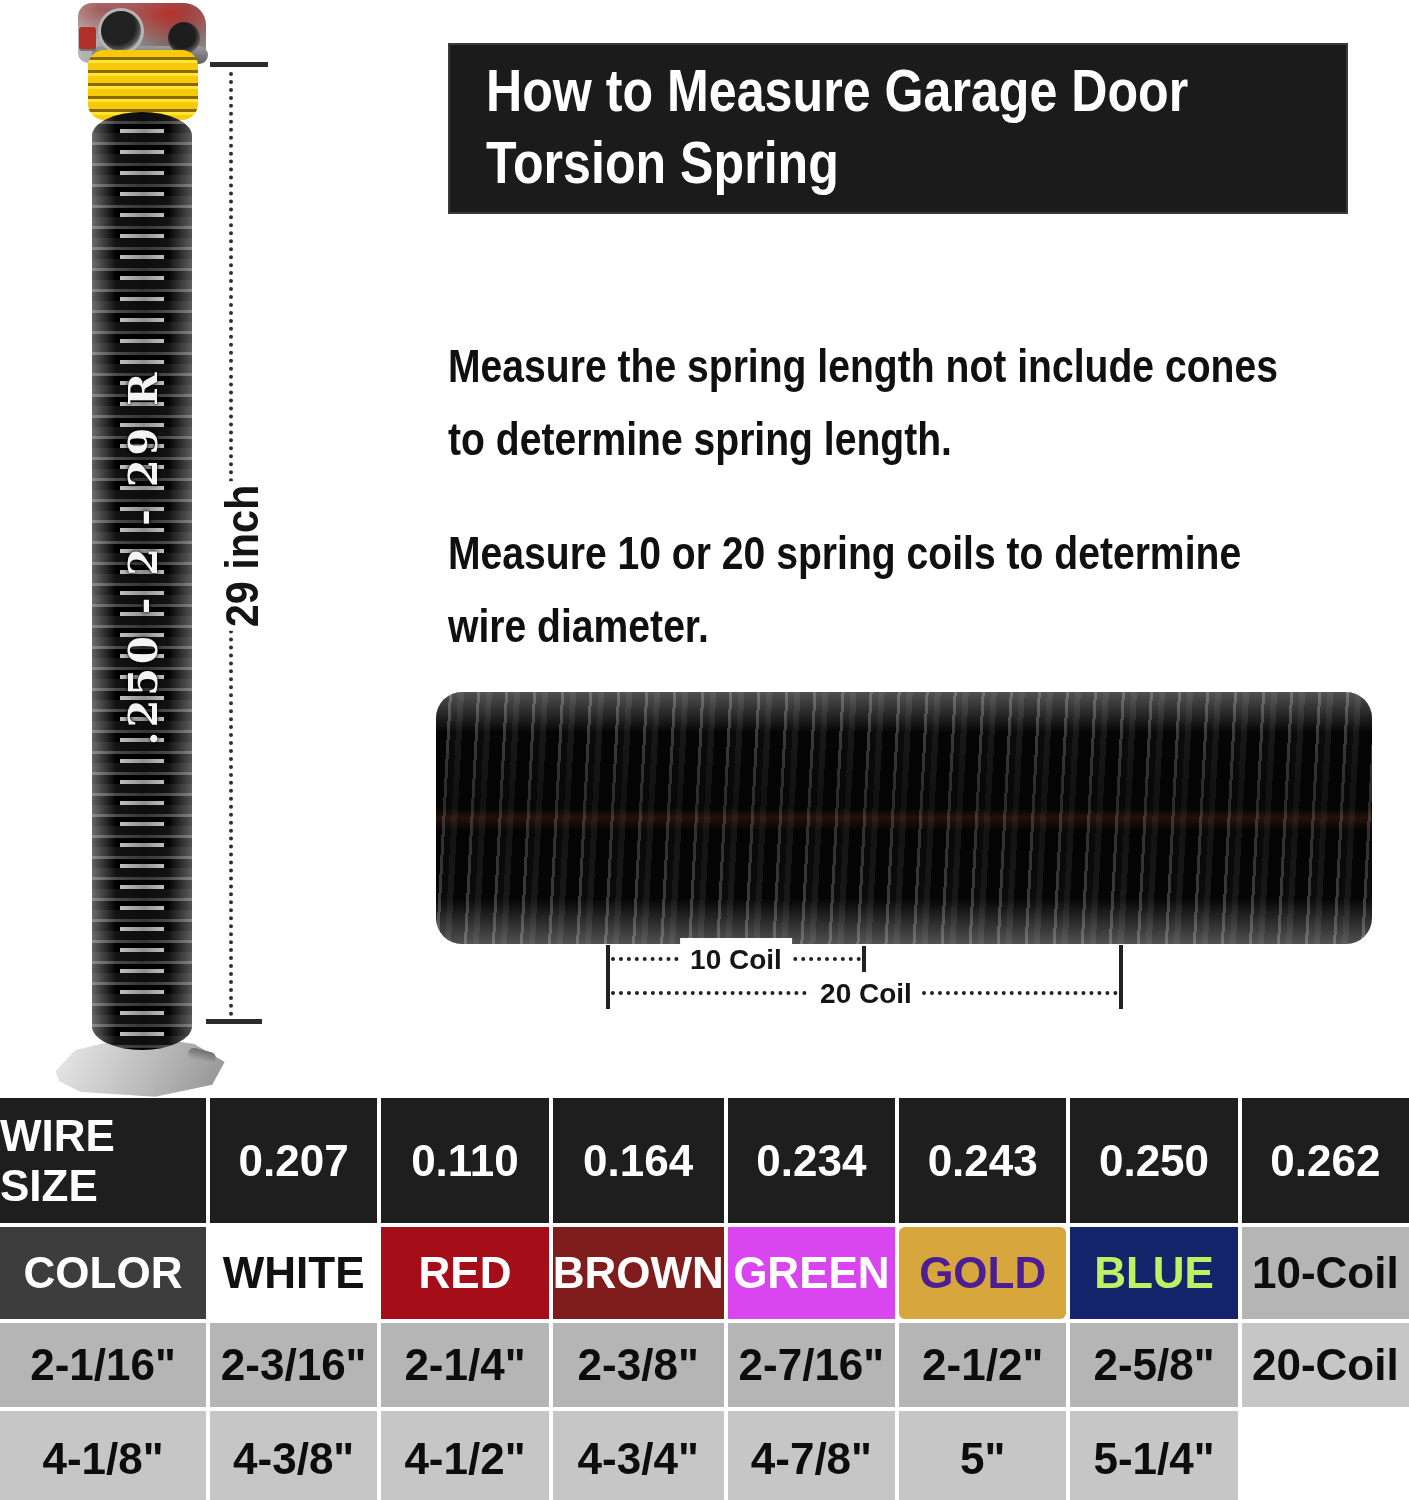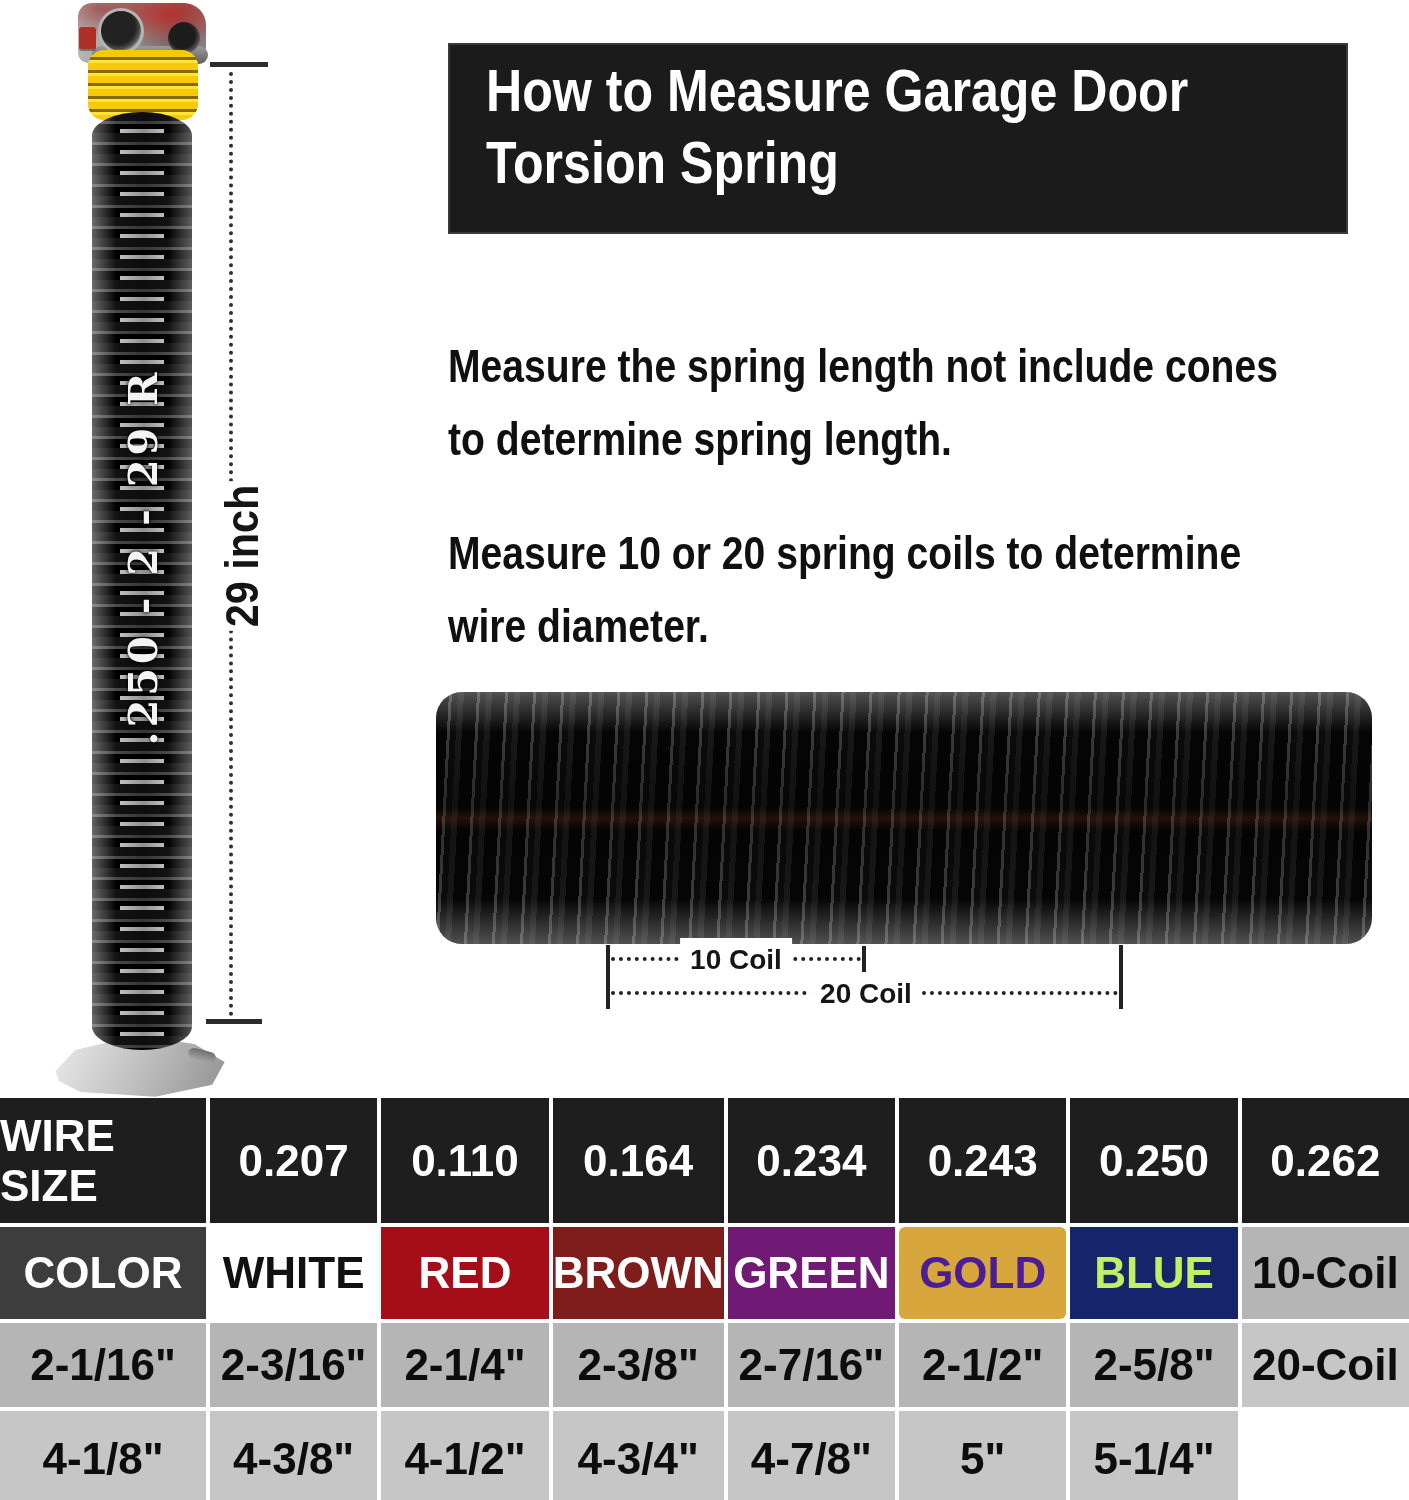--- a/index.html
+++ b/index.html
@@ -2,21 +2,21 @@
 <html><head>
 <meta charset="utf-8">
 <style>
   html,body{margin:0;padding:0;background:#fff;}
   #page{position:relative;width:1409px;height:1500px;background:#fff;overflow:hidden;
         font-family:"Liberation Sans",sans-serif;}
   .abs{position:absolute;}
   .cond{display:inline-block;transform:scaleX(.85);transform-origin:0 50%;white-space:nowrap;}
 
   
-  #banner{left:448px;top:43px;width:900px;height:191px;background:#1b1b1b;
+  #banner{left:448px;top:43px;width:900px;height:171px;background:#1b1b1b;
           border:2px solid #3a3a3a;box-sizing:border-box;color:#fff;padding:10px 0 0 36px;}
   #banner .t{font-size:59px;font-weight:bold;line-height:72px;letter-spacing:0;}
 
   
   .instr{left:448px;color:#101010;font-weight:bold;font-size:46px;line-height:73px;}
   #instr1{top:330px;}
   #instr2{top:517px;}
 
   
   #cone{left:78px;top:3px;width:128px;height:60px;border-radius:14px 22px 16px 10px;
@@ -82,21 +82,21 @@
         gap:4px;background:#fff;}
   .cell{display:flex;align-items:center;justify-content:center;font-weight:bold;font-size:44px;}
   .r1{background:#1e1e1e;color:#fff;}
   .lbl2{background:#3d3d3d;color:#fff;}
   .r3{background:#b5b5b5;color:#0d0d0d;}
   .r4{background:#c6c6c6;color:#0d0d0d;}
   .sw-yellow{background:#F2E60E;color:#111;}
   .sw-white{background:#FFFFFF;color:#111;}
   .sw-red{background:#A50D18;color:#fff;}
   .sw-brown{background:#7f1d1d;color:#fff;}
-  .sw-green{background:#701a75;color:#fff;}
+  .sw-green{background:#d946ef;color:#fff;}
   .sw-gold{background:#D7A63D;color:#4c1d95;border-radius:6px;}
   .sw-blue{background:#15256B;color:#bef264;}
 </style>
 </head>
 <body>
 
 <div id="page">
 
   <div class="abs" id="plate"></div>
   <div class="abs" id="plate-slot"></div>

